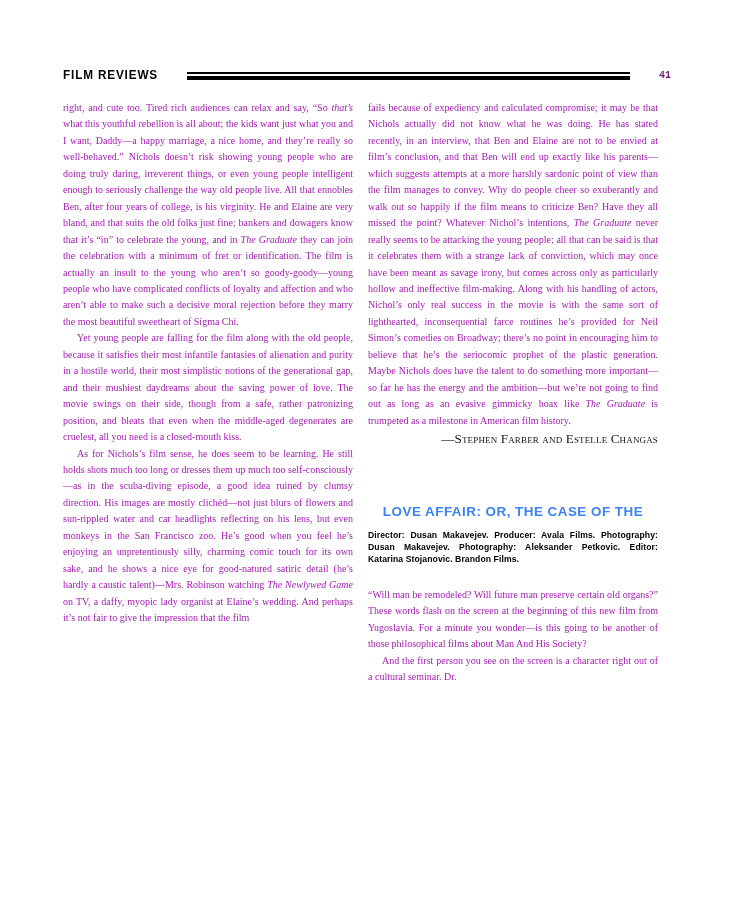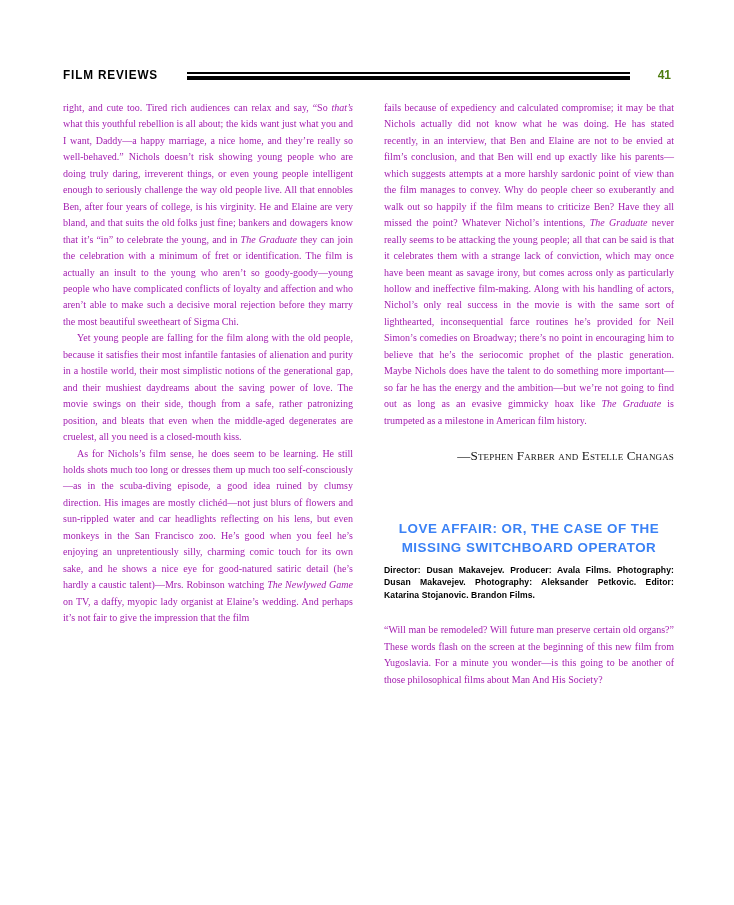--- a/index.html
+++ b/index.html
@@ -53,55 +53,55 @@
   .head-rule::after {
     content: "";
     position: absolute;
     left: 0;
     right: 0;
     background: #000;
   }
   .head-rule::before { top: 0px; height: 2px; }
   .head-rule::after  { top: 4px; height: 4px; }
   .running-head-page {
-    font-family: Liberation Sans, sans-serif;
+    font-family: Liberation Mono, monospace;
     font-weight: bold;
-    font-size: 12px;
-    color: #4d7c0f;
+    font-size: 10px;
+    color: #701a75;
     min-width: 18px;
     text-align: right;
   }
 
   
   .col {
     position: absolute;
     top: 100px;
     width: 290px;
   }
   .col-left  { left: 63px; }
-  .col-right { left: 384px; }
+  .col-right { left: 368px; }
 
   .body-text {
     font-size: 10px;
     line-height: 16.45px;
     text-align: justify;
     text-justify: inter-word;
     hyphens: none;
     color: #a21caf;
   }
   .body-text p {
     margin: 0;
     text-indent: 14px;
   }
   .body-text p.no-indent { text-indent: 0; }
   .body-text i { font-style: italic; }
 
   
   .byline {
-    margin-top: 18px;
+    margin-top: 1px;
     text-align: right;
     font-size: 13.1px;
     line-height: 17px;
     font-variant: small-caps;
     letter-spacing: 0.15px;
     color: #141414;
   }
   .byline .dash { font-variant: normal; }
 
   
@@ -156,23 +156,23 @@
         <p class="no-indent"><span>fails because of expediency and calculated compromise; it may be that Nichols actually did not know what he was doing. He has stated recently, in an interview, that Ben and Elaine are not to be envied at film’s conclusion, and that Ben will end up exactly like his parents—which suggests attempts at a more harshly sardonic point of view than the film manages to convey. Why do people cheer so exuberantly and walk out so happily if the film means to criticize Ben? Have they all missed the point? Whatever Nichol’s intentions, </span><i>The Graduate</i><span> never really seems to be attacking the young people; all that can be said is that it celebrates them with a strange lack of conviction, which may once have been meant as savage irony, but comes across only as particularly hollow and ineffective film-making. Along with his handling of actors, Nichol’s only real success in the movie is with the same sort of lighthearted, inconsequential farce routines he’s provided for Neil Simon’s comedies on Broadway; there’s no point in encouraging him to believe that he’s the seriocomic prophet of the plastic generation. Maybe Nichols does have the talent to do something more important—so far he has the energy and the ambition—but we’re not going to find out as long as an evasive gimmicky hoax like </span><i>The Graduate</i><span> is trumpeted as a milestone in American film history.</span></p>
       </div>
 
     <div class="byline">
       <span class="dash">—</span><span>Stephen Farber and Estelle Changas</span>
     </div>
 
     <div class="article-head">
       <h2 class="article-title">
         <span>LOVE AFFAIR: OR, THE CASE OF THE</span><br>
-        <span>MISSING SWITCHBOARD OPERATOR</span>
       </h2>
       <p class="article-credits">Director: Dusan Makavejev. Producer: Avala Films. Photography: Dusan Makavejev. Photography: Aleksander Petkovic. Editor: Katarina Stojanovic. Brandon Films.</p>
     </div>
 
     <div class="body-text article-body" id="article-body">
         <p class="no-indent"><span>“Will man be remodeled? Will future man preserve certain old organs?” These words flash on the screen at the beginning of this new film from Yugoslavia. For a minute you wonder—is this going to be another of those philosophical films about Man And His Society?</span></p>
+        <p><span>And the first person you see on the screen is a character right out of a cultural seminar. Dr.</span></p>
       </div>
   </div>
 
 </div>
 
 </body></html>

